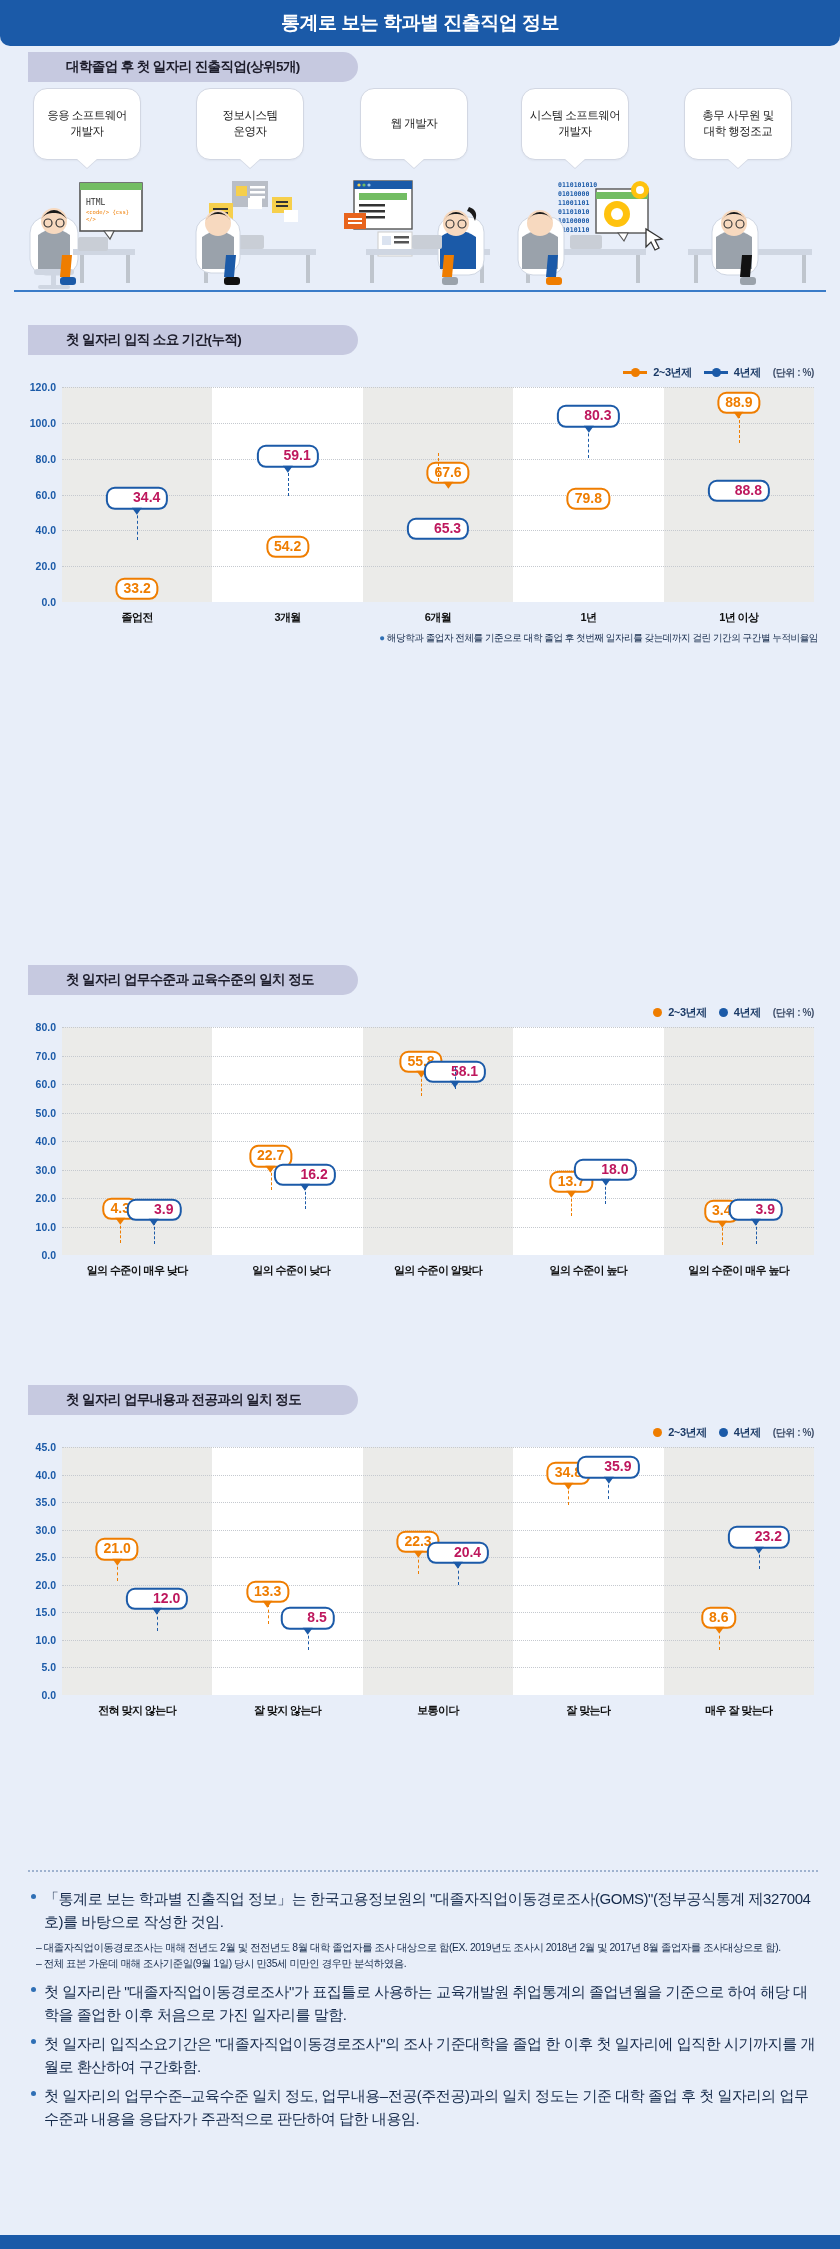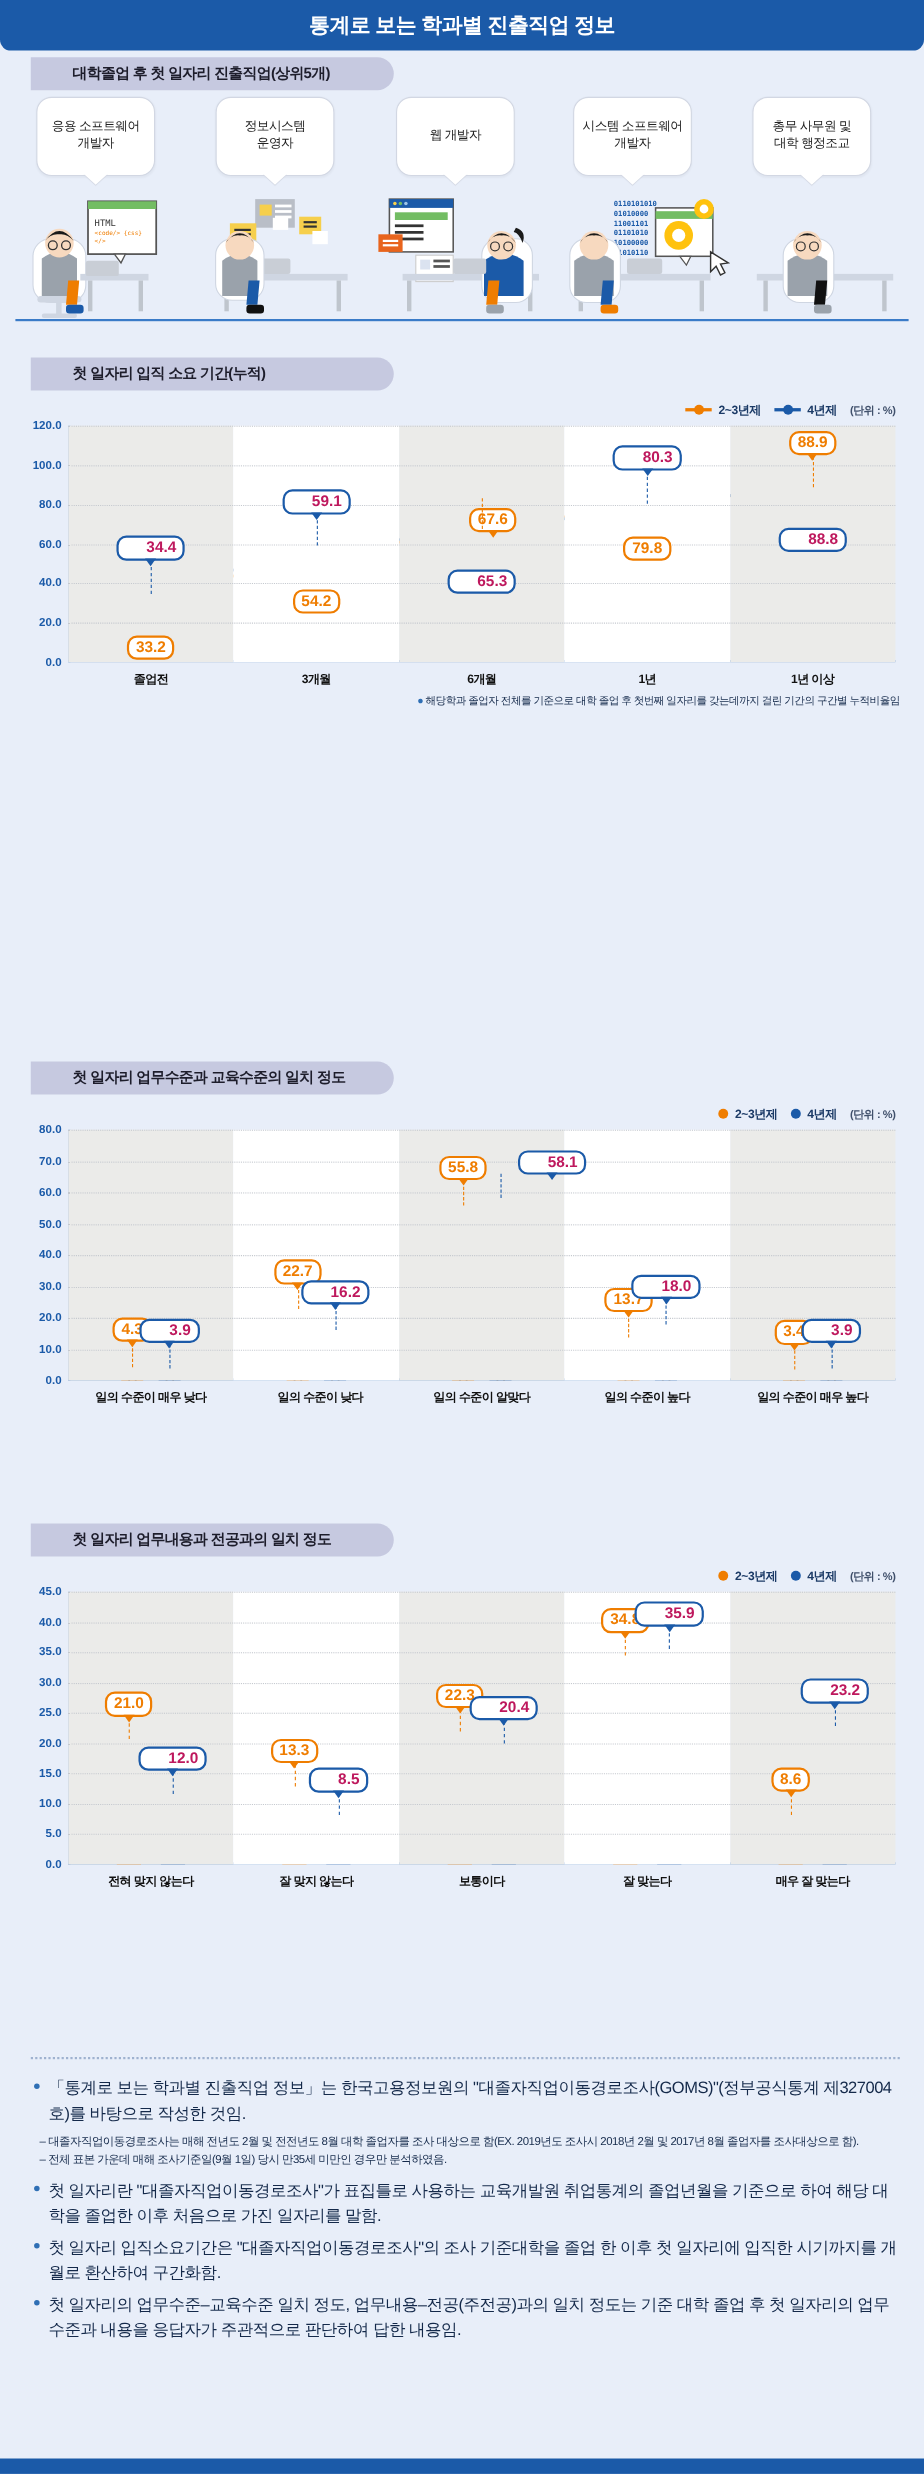--- a/index.html
+++ b/index.html
@@ -499,21 +499,21 @@
       <div class="tag" style="left: 58.2px; top: 181.745px;">4.3</div>
       <div class="leader" style="left: 58.2px; top: 193.745px; height: 22px;"></div>
       <div class="tag blue" style="left: 92.2px; top: 182.885px;">3.9</div>
       <div class="leader blue" style="left: 92.2px; top: 194.885px; height: 22px;"></div>
       <div class="tag" style="left: 208.6px; top: 129.305px;">22.7</div>
       <div class="leader" style="left: 208.6px; top: 141.305px; height: 22px;"></div>
       <div class="tag blue" style="left: 242.6px; top: 147.83px;">16.2</div>
       <div class="leader blue" style="left: 242.6px; top: 159.83px; height: 22px;"></div>
       <div class="tag" style="left: 359px; top: 34.97px;">55.8</div>
       <div class="leader" style="left: 359px; top: 46.97px; height: 22px;"></div>
-      <div class="tag blue" style="left: 393px; top: 30px; margin-left: 47px;">58.1</div>
+      <div class="tag blue" style="left: 393px; top: 45px;">58.1</div>
       <div class="leader blue" style="left: 393px; top: 40.415px; height: 22px;"></div>
       <div class="tag" style="left: 509.4px; top: 154.955px;">13.7</div>
       <div class="leader" style="left: 509.4px; top: 166.955px; height: 22px;"></div>
       <div class="tag blue" style="left: 543.4px; top: 142.7px;">18.0</div>
       <div class="leader blue" style="left: 543.4px; top: 154.7px; height: 22px;"></div>
       <div class="tag" style="left: 659.8px; top: 184.31px;">3.4</div>
       <div class="leader" style="left: 659.8px; top: 196.31px; height: 22px;"></div>
       <div class="tag blue" style="left: 693.8px; top: 182.885px;">3.9</div>
       <div class="leader blue" style="left: 693.8px; top: 194.885px; height: 22px;"></div>
     </div>

